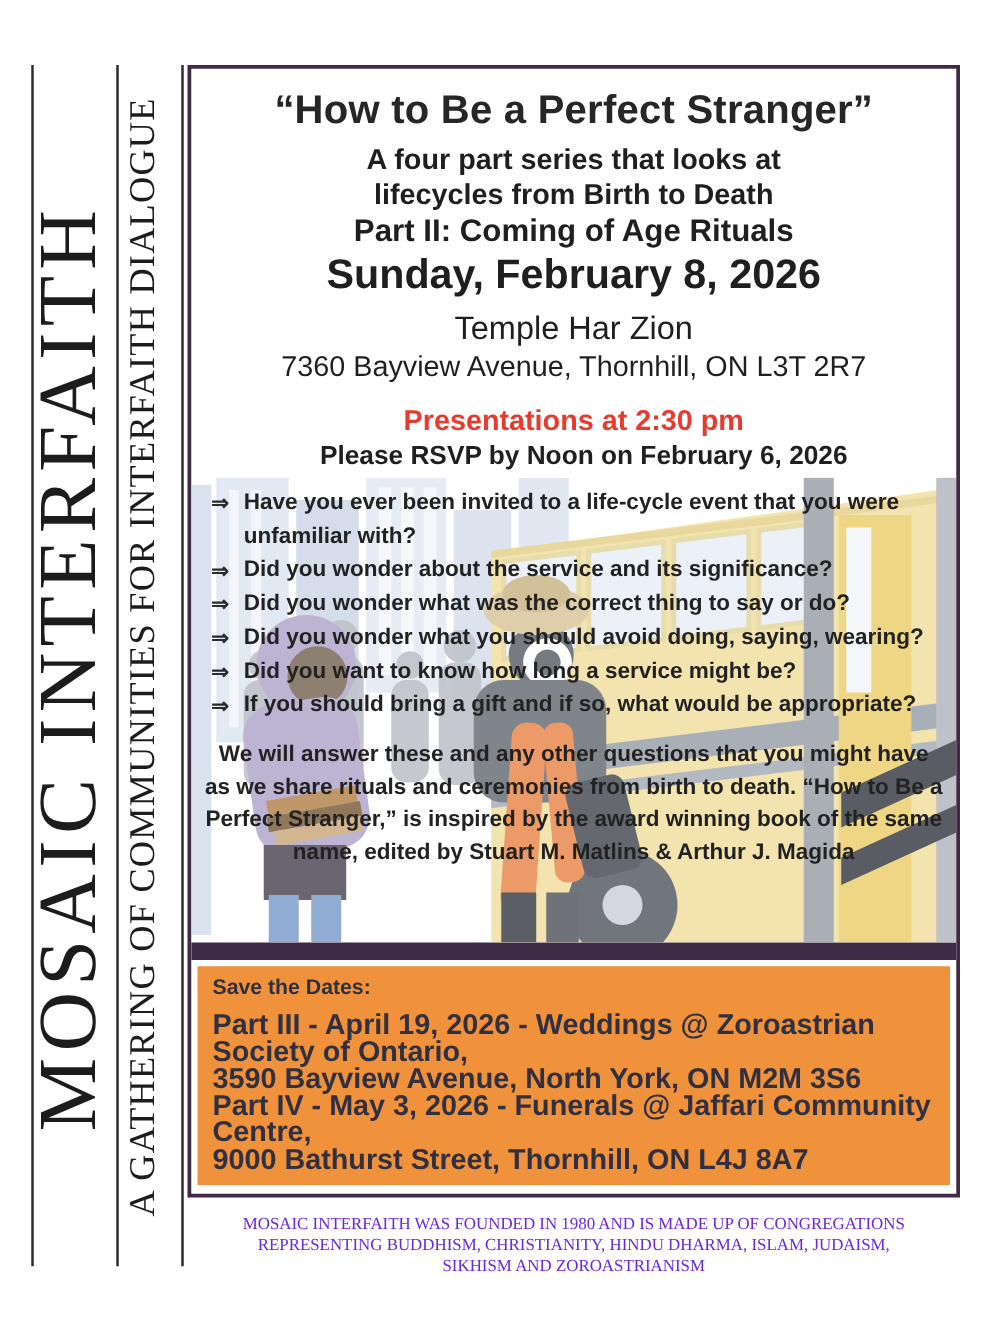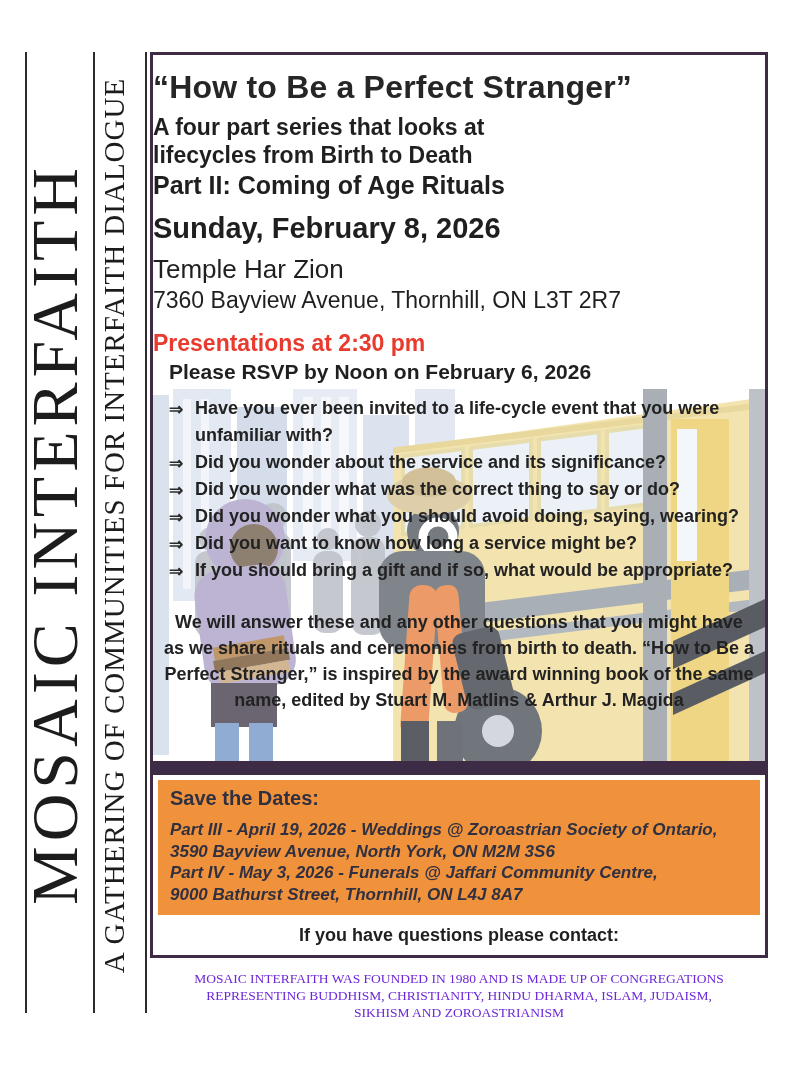--- a/index.html
+++ b/index.html
@@ -21,45 +21,45 @@
     position:absolute; left:97px; top:988px; width:925px; height:34px;
     transform:rotate(-90deg); transform-origin:0 0;
     font-family:"Liberation Serif", serif; font-size:29px; line-height:34px;
     letter-spacing:1px; text-align:center; white-space:nowrap; color:#1c1c1c;
   }
   
   .flyer-box {
     position:absolute; left:150px; top:52px; width:618px; height:906px;
     border:3px solid #3f2b45; background:#ffffff; overflow:hidden;
   }
-  .header { padding-top:14px; }
+  .header { text-align:center; padding-top:14px; }
   .title       { font-size:32px; font-weight:bold; letter-spacing:0.2px; color:#262626;}
   .sub         { font-size:23px; font-weight:bold; line-height:28px; margin-top:7px; }
   .part        { font-size:25px; font-weight:bold; margin-top:2px; }
-  .date        { font-size:29px; font-weight:bold; margin-top:12px; }
+  .date        { font-size:33px; font-weight:bold; }
   .venue       { font-size:26px; font-weight:normal; margin-top:9px; }
   .address     { font-size:23px; margin-top:2px; }
   .time        { font-size:23px; color:#e93a2e; margin-top:16px;font-weight:bold; }
   .refreshments{ font-size:23px; color:#2e73c4; margin-top:2px; }
   .rsvp        { font-size:21px; font-weight:bold; margin-top:3px;padding-left:16px; }
   
   .scene { position:relative; height:372px; margin-top:5px; overflow:hidden; }
   .scene svg { position:absolute; left:0; top:0; width:100%; height:100%; }
   .bullets { position:relative; padding:6px 12px 0 14px; }
   .bullet  { position:relative; padding-left:28px; font-size:18px; font-weight:bold;
              line-height:27px; color:#222222; text-align:left; }
   .arrow   { position:absolute; left:2px; top:1px; font-size:17px; font-weight:bold; color:#2b2b2b; }
-  .desc    { position:relative; margin-top:25px; padding:0 10px; font-size:18px;
+  .desc    { position:relative; margin-top:13px; padding:0 10px; font-size:18px;
              font-weight:bold; line-height:26px; text-align:center; color:#222222; }
   
   .divider-bar { height:14px; background:#3e2b45; }
   .save-dates  { margin:5px; background:#f0923c; padding:7px 12px 10px; color:#303040; }
-  .std-heading { font-size:20px; font-weight:bold; }
+  .std-heading { font-size:17px; font-weight:bold; }
   .std-lines   { margin-top:9px; }
-  .std-line    { font-size:17px; font-weight:bold; line-height:21.5px;font-style:italic; }
+  .std-line    { font-size:23px; font-weight:bold; line-height:21.5px; }
   .contact         { text-align:center; padding-top:5px; }
   .contact-heading { font-size:18px; font-weight:bold; }
   
   .footer {
     position:absolute; left:150px; top:970px; width:618px; padding:0 28px;
     font-family:"Liberation Serif", serif; font-size:13.5px; line-height:17px;
     text-align:center; color:#6d28d9;
   }
 </style>
 </head>

